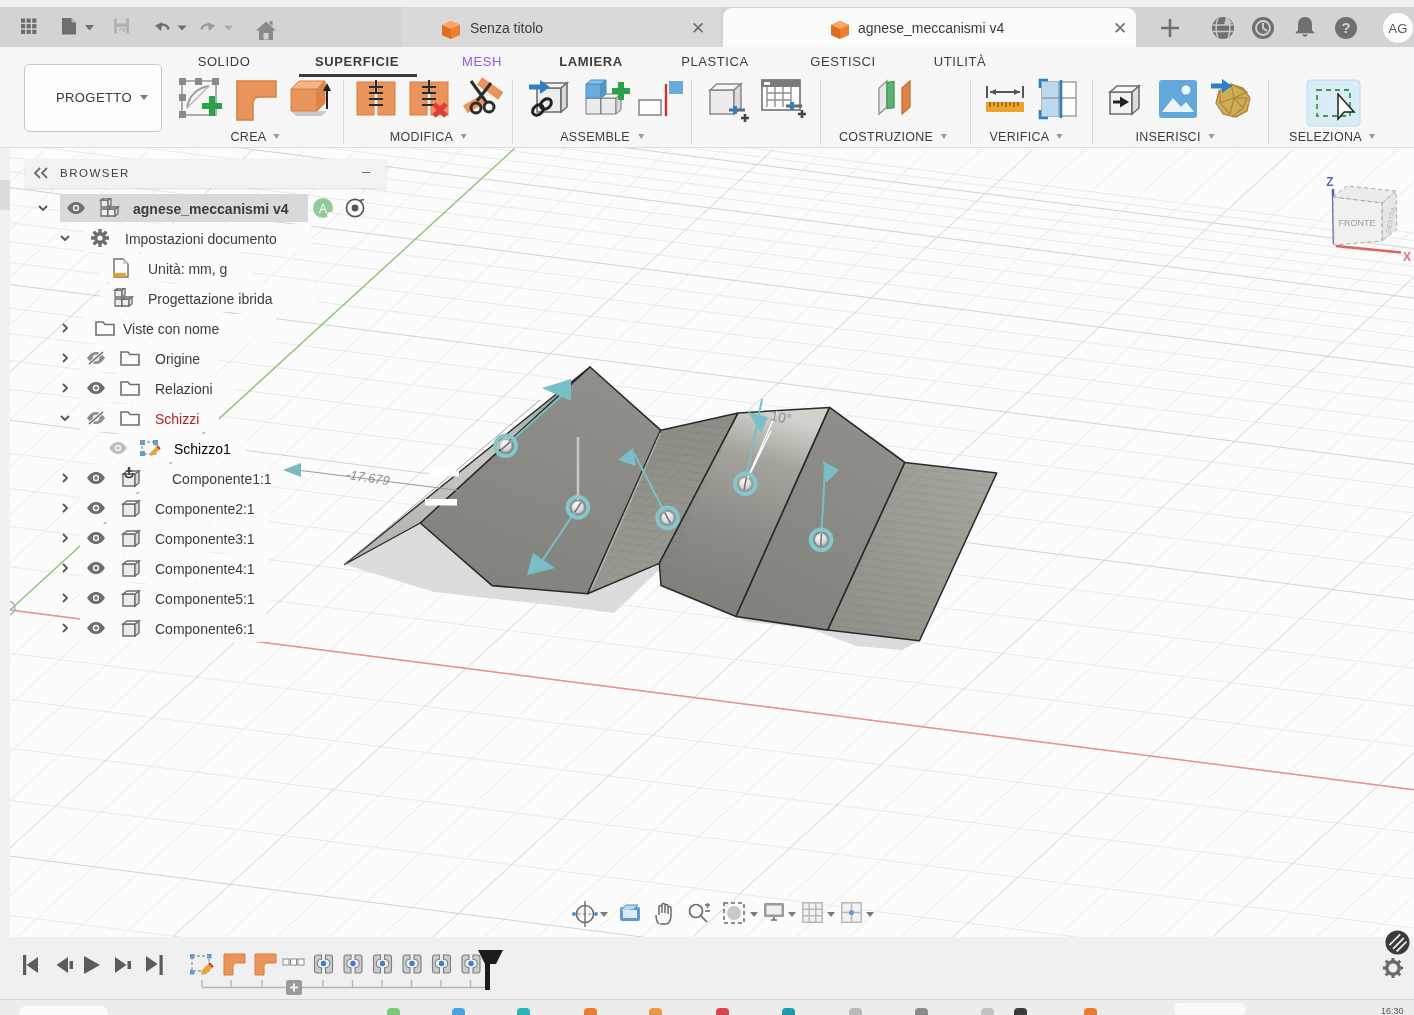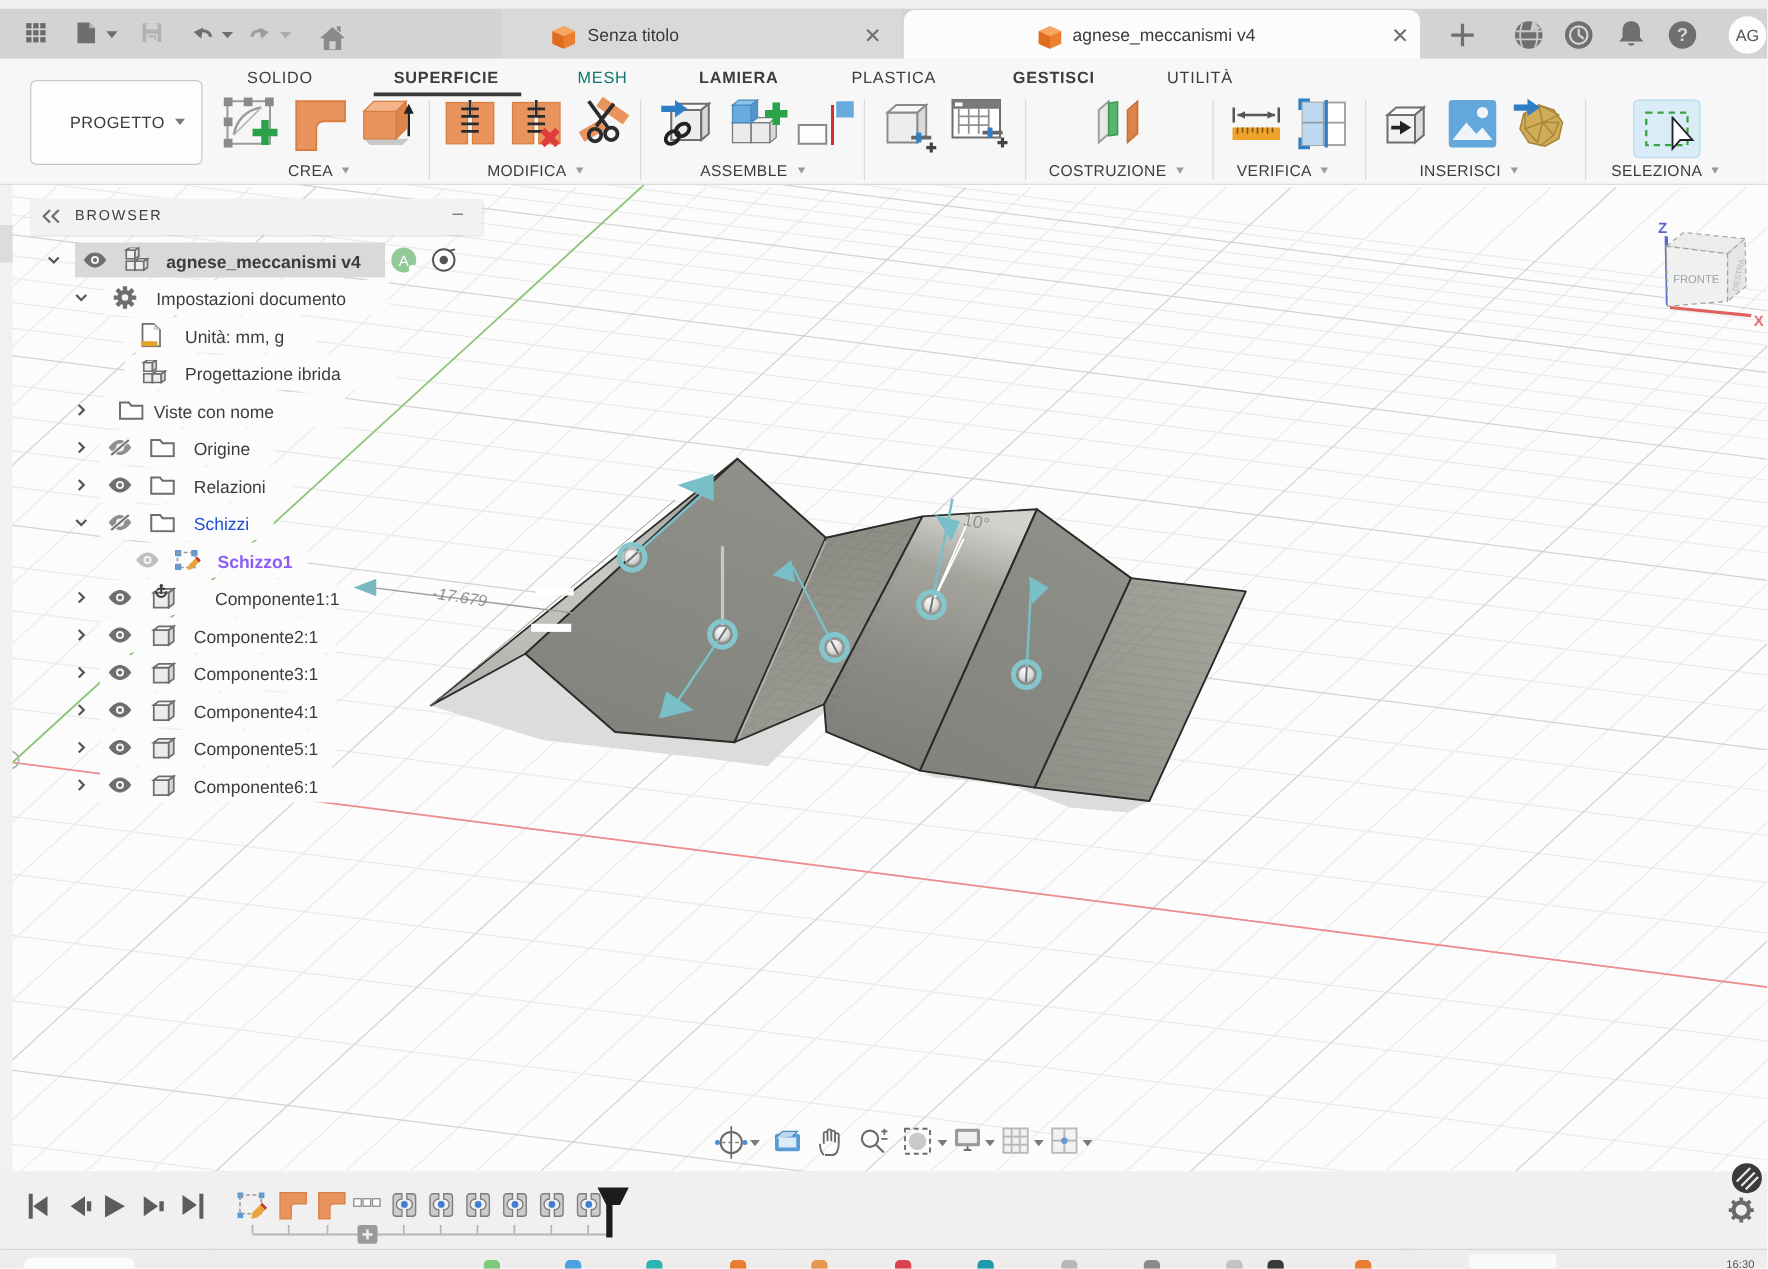--- a/index.html
+++ b/index.html
@@ -80,24 +80,24 @@
 <g transform="translate(248,28)">
         <circle r="15" fill="#fdfdfd"></circle>
         <text x="0" y="5" text-anchor="middle" font-size="13" fill="#555" font-family="Liberation Sans">AG</text>
       </g>
 </svg>
     <div class="abs" style="left:0;top:47px;width:1414px;height:101px;background:#f7f7f7;border-bottom:1px solid #dcdcdc"></div>
     <div class="abs" style="left:24px;top:64px;width:138px;height:68px;background:#fdfdfd;border:1px solid #c9c9c9;border-radius:5px;"></div>
     <div class="abs" style="left:56px;top:90px;font-size:13px;color:#3a3a3a;letter-spacing:.4px">PROGETTO <span class="caret"></span></div>
     <div class="abs" style="left:224px;top:54px;transform:translateX(-50%);font-size:13px;font-weight:normal;color:#3c3c3c;letter-spacing:.6px;white-space:nowrap">SOLIDO</div>
     <div class="abs" style="left:357px;top:54px;transform:translateX(-50%);font-size:13px;font-weight:bold;color:#3c3c3c;letter-spacing:.6px;white-space:nowrap">SUPERFICIE</div>
-    <div class="abs" style="left:482px;top:54px;transform:translateX(-50%);font-size:13px;font-weight:normal;color:#0f766e;letter-spacing:.6px;white-space:nowrap">MESH</div>
+    <div class="abs" style="left:482px;top:54px;transform:translateX(-50%);font-size:13px;font-weight:normal;color:#8b5cf6;letter-spacing:.6px;white-space:nowrap">MESH</div>
     <div class="abs" style="left:591px;top:54px;transform:translateX(-50%);font-size:13px;font-weight:bold;color:#3c3c3c;letter-spacing:.6px;white-space:nowrap">LAMIERA</div>
     <div class="abs" style="left:715px;top:54px;transform:translateX(-50%);font-size:13px;font-weight:normal;color:#3c3c3c;letter-spacing:.6px;white-space:nowrap">PLASTICA</div>
-    <div class="abs" style="left:843px;top:54px;transform:translateX(-50%);font-size:13px;font-weight:bold;color:#3c3c3c;letter-spacing:.6px;white-space:nowrap">GESTISCI</div>
+    <div class="abs" style="left:843px;top:54px;transform:translateX(-50%);font-size:13px;font-weight:normal;color:#3c3c3c;letter-spacing:.6px;white-space:nowrap">GESTISCI</div>
     <div class="abs" style="left:960px;top:54px;transform:translateX(-50%);font-size:13px;font-weight:normal;color:#3c3c3c;letter-spacing:.6px;white-space:nowrap">UTILITÀ</div>
     <div class="abs" style="left:299px;top:74px;width:118px;height:3px;background:#3a3a3a"></div>
     <div class="abs" style="left:343px;top:80px;width:1px;height:64px;background:#dadada"></div>
     <div class="abs" style="left:512px;top:80px;width:1px;height:64px;background:#dadada"></div>
     <div class="abs" style="left:691px;top:80px;width:1px;height:64px;background:#dadada"></div>
     <div class="abs" style="left:820px;top:80px;width:1px;height:64px;background:#dadada"></div>
     <div class="abs" style="left:970px;top:80px;width:1px;height:64px;background:#dadada"></div>
     <div class="abs" style="left:1092px;top:80px;width:1px;height:64px;background:#dadada"></div>
     <div class="abs" style="left:1268px;top:80px;width:1px;height:64px;background:#dadada"></div>
     <div class="abs" style="left:255px;top:130px;transform:translateX(-50%);font-size:12.5px;color:#3c3c3c;letter-spacing:.3px;white-space:nowrap">CREA <span class="caret" style="border-top-color:#9a9a9a;border-left-width:3.5px;border-right-width:3.5px"></span></div>
@@ -462,38 +462,38 @@
     <svg class="abs" style="left:86px;top:410px" width="20" height="16" viewBox="0 0 20 16">
       <path d="M1 8c3-4.5 6-6 9-6s6 1.5 9 6c-3 4.5-6 6-9 6s-6-1.5-9-6z" fill="#8f8f8f"></path>
       <circle cx="10" cy="8" r="3.2" fill="#f5f5f5"></circle>
       <circle cx="10" cy="8" r="1.7" fill="#8f8f8f"></circle>
       <path d="M3 14L17 2" stroke="#f5f5f5" stroke-width="3.4" fill="none"></path>
       <path d="M3 14L17 2" stroke="#6e6e6e" stroke-width="1.6" fill="none"></path>
     </svg>
     <svg class="abs" style="left:120px;top:409px" width="20" height="17" viewBox="0 0 20 17">
       <path d="M1 16V3h7l2 2.5h9V16z" fill="#fdfdfd" stroke="#6e6e6e" stroke-width="1.6"></path>
     </svg>
-    <div class="abs" style="left:155px;top:411px;font-size:14px;font-weight:normal;color:#1d4ed8;white-space:nowrap">Schizzi</div>
+    <div class="abs" style="left:155px;top:411px;font-size:14px;font-weight:normal;color:#b91c1c;white-space:nowrap">Schizzi</div>
     <div class="abs" style="left:103px;top:434px;width:143px;height:28px;background:rgba(252,252,252,.96)"></div>
     <svg class="abs" style="left:108px;top:440px" width="20" height="16" viewBox="0 0 20 16">
       <path d="M1 8c3-4.5 6-6 9-6s6 1.5 9 6c-3 4.5-6 6-9 6s-6-1.5-9-6z" fill="#c0c0c0"></path>
       <circle cx="10" cy="8" r="3.2" fill="#f5f5f5"></circle>
       <circle cx="10" cy="8" r="1.7" fill="#c0c0c0"></circle>
     </svg>
     <svg class="abs" style="left:140px;top:438px" width="21" height="20" viewBox="0 0 21 20">
       <g fill="#5b9bd5">
         <rect x="0" y="2" width="5" height="5"></rect>
         <rect x="13" y="2" width="5" height="5"></rect>
         <rect x="0" y="13" width="5" height="5"></rect>
       </g>
       <rect x="2" y="4" width="14" height="12" fill="none" stroke="#9a9a9a" stroke-width="1.3" stroke-dasharray="3 2"></rect>
       <path d="M11 14l6-6 3 3-6 6-4 1z" fill="#e8a33d"></path>
       <path d="M17 8l3 3" stroke="#c23b3b" stroke-width="2"></path>
     </svg>
-    <div class="abs" style="left:174px;top:441px;font-size:14px;font-weight:bold;color:#8b5cf6;white-space:nowrap">Schizzo1</div>
+    <div class="abs" style="left:174px;top:441px;font-size:14px;font-weight:normal;color:#000000;white-space:nowrap">Schizzo1</div>
     <div class="abs" style="left:80px;top:464px;width:188px;height:28px;background:rgba(252,252,252,.96)"></div>
     <svg class="abs" style="left:59px;top:472px" width="12" height="12" viewBox="0 0 12 12">
       <path d="M4 2l4 4-4 4" stroke="#555" stroke-width="1.8" fill="none"></path>
     </svg>
     <svg class="abs" style="left:86px;top:470px" width="20" height="16" viewBox="0 0 20 16">
       <path d="M1 8c3-4.5 6-6 9-6s6 1.5 9 6c-3 4.5-6 6-9 6s-6-1.5-9-6z" fill="#6e6e6e"></path>
       <circle cx="10" cy="8" r="3.2" fill="#f5f5f5"></circle>
       <circle cx="10" cy="8" r="1.7" fill="#6e6e6e"></circle>
     </svg>
     <svg class="abs" style="left:120px;top:467px" width="22" height="21" viewBox="0 0 22 21">

